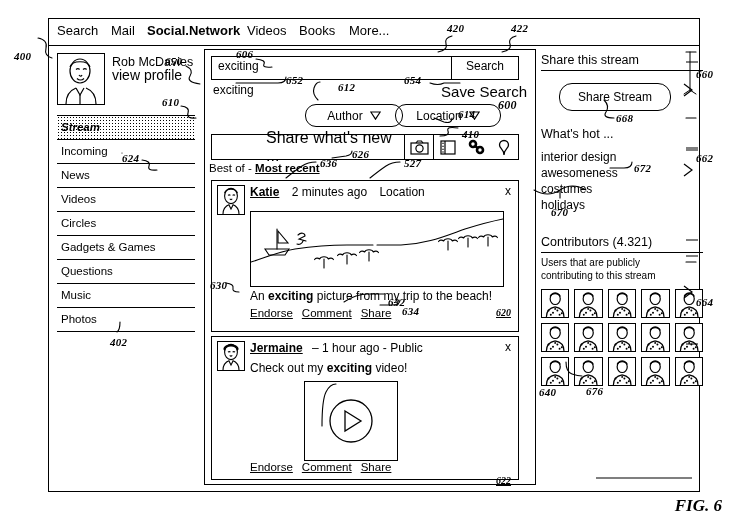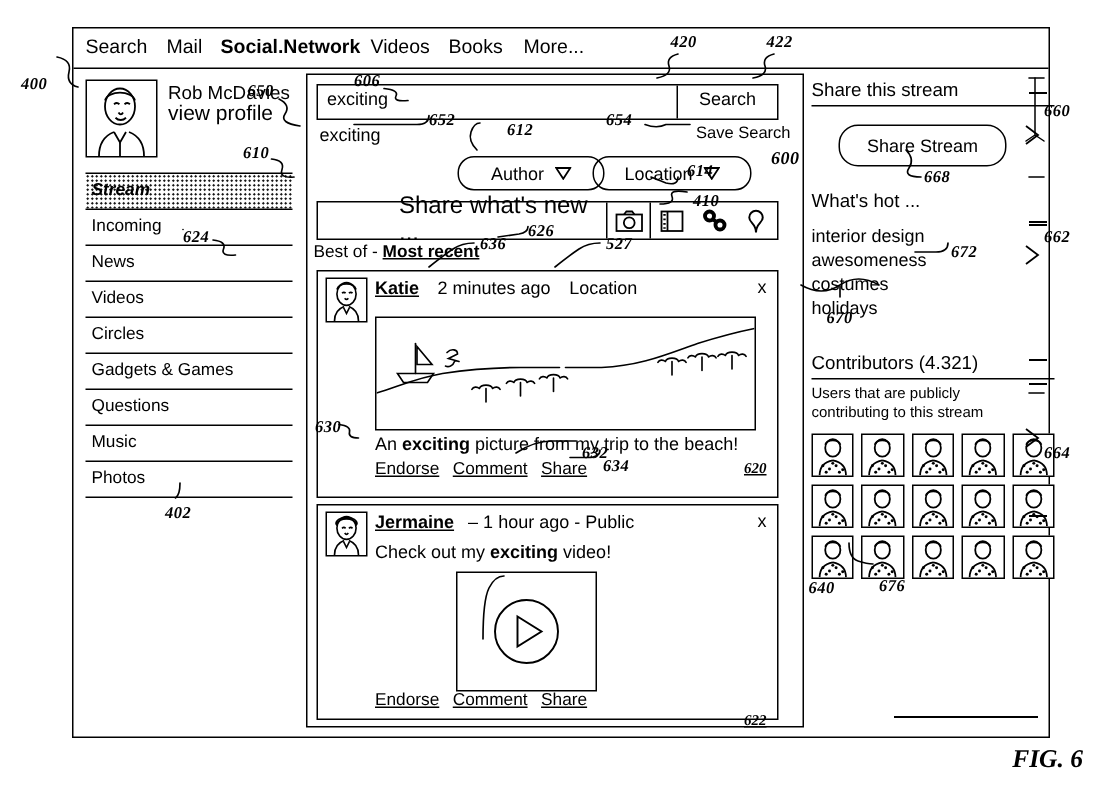--- a/index.html
+++ b/index.html
@@ -37,21 +37,21 @@
 
   
   #center{position:absolute;left:155px;top:30px;width:330px;height:434px;
           border:1.4px solid #000;}
   #searchrow{position:absolute;left:6px;top:6px;width:306px;height:22px;
              border:1.4px solid #000;display:flex;align-items:stretch;}
   #searchval{flex:1;font-size:12px;padding:2px 0 0 6px;}
   #searchbtn{width:66px;border-left:1.4px solid #000;font-size:12px;
              text-align:center;padding-top:2px;}
   #qecho{position:absolute;left:8px;top:33px;font-size:12px;}
-  #savesearch{position:absolute;right:8px;top:33px;font-size:11px;}
+  #savesearch{position:absolute;right:8px;top:33px;font-size:15px;}
   .chip{position:absolute;top:54px;height:21px;border:1.4px solid #000;
         border-radius:11px;font-size:12px;display:flex;align-items:center;
         justify-content:center;gap:7px;padding:0 8px;}
   .trio{width:11px;height:9px;}
   #sharebox{position:absolute;left:6px;top:84px;width:306px;height:24px;
             border:1.4px solid #000;display:flex;align-items:center;}
   #sharetxt{flex:1;font-size:16px;padding-left:6px;margin-left:48px;}
   .shicon{width:28px;height:100%;display:flex;align-items:center;justify-content:center;}
   #sortrow{position:absolute;left:4px;top:112px;font-size:11.5px;}
   #sortrow .sel{font-weight:bold;text-decoration:underline;}
@@ -651,21 +651,21 @@
   <span class="ref" style="left:458px;top:108px">614</span>
   <span class="ref" style="left:462px;top:128px">410</span>
   <span class="ref" style="left:352px;top:148px">626</span>
   <span class="ref" style="left:320px;top:157px">636</span>
   <span class="ref" style="left:404px;top:157px">527</span>
   <span class="ref" style="left:210px;top:279px">630</span>
   <span class="ref" style="left:388px;top:296px">632</span>
   <span class="ref" style="left:402px;top:305px">634</span>
   <span class="ref" style="left:539px;top:386px">640</span>
   <span class="ref" style="left:592px;top:98px" style2=""></span>
-  <span class="ref" style="left:514px;top:98px;font-size:12px;">600</span>
+  <span class="ref" style="left:498px;top:98px;font-size:12px;">600</span>
   <span class="ref" style="left:616px;top:112px">668</span>
   <span class="ref" style="left:634px;top:162px">672</span>
   <span class="ref" style="left:551px;top:206px">670</span>
   <span class="ref" style="left:586px;top:385px">676</span>
   <span class="ref" style="left:696px;top:68px">660</span>
   <span class="ref" style="left:696px;top:152px">662</span>
   <span class="ref" style="left:696px;top:296px">664</span>
 
   <div id="figlabel">FIG. 6</div>
   <svg class="ov">

